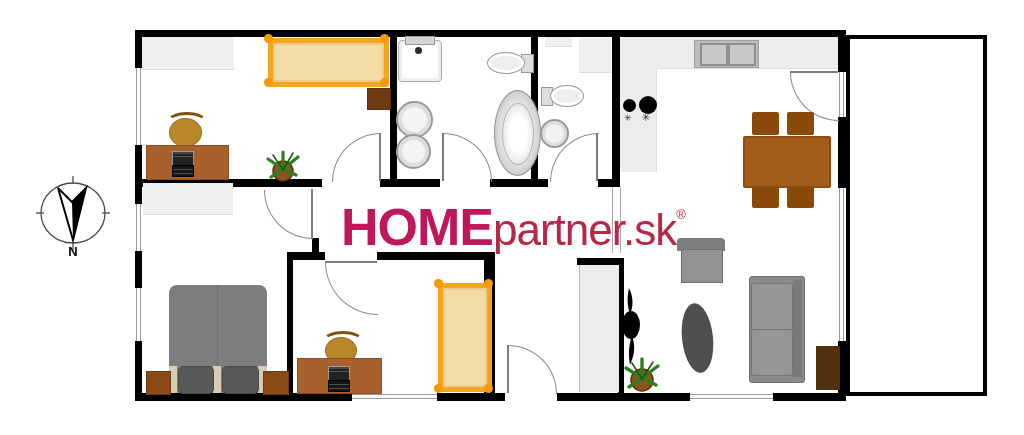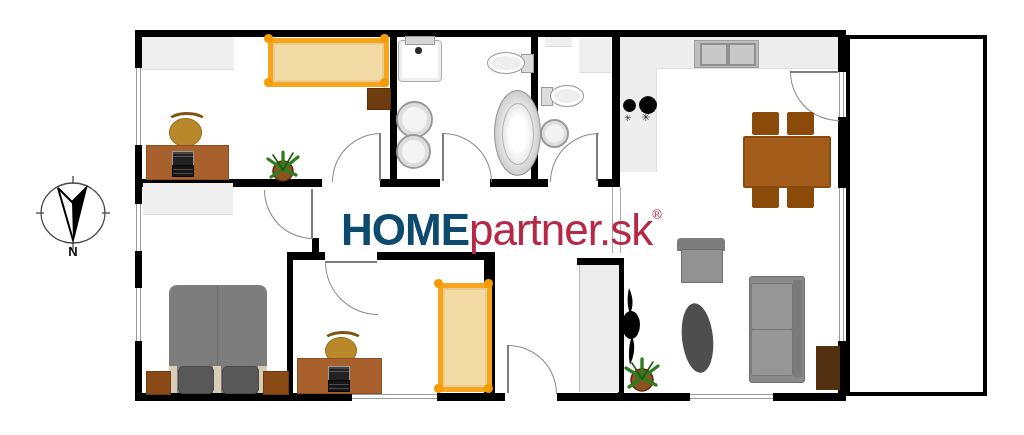--- a/index.html
+++ b/index.html
@@ -21,21 +21,21 @@
   .deskwood{position:absolute;background:#a8602c;border:1px solid #8d4e20;}
   .laptop{position:absolute;width:22px;height:25px;}
   .laptop .scr{position:absolute;left:0;top:0;width:20px;height:13px;background:#2e2e2e;border:1px solid #9a9a9a;
                background-image:linear-gradient(to bottom,#444 0 2px,#222 2px 4px,#555 4px 5px,#222 5px);}
   .laptop .kb{position:absolute;left:0;top:14px;width:20px;height:10px;background:#161616;border:1px solid #000;
               background-image:linear-gradient(to bottom,#161616 0 3px,#4d4d4d 3px 4px,#161616 4px 7px,#4d4d4d 7px 8px,#161616 8px);}
   .chairseat{position:absolute;background:#b9882a;border-radius:50%;border:1px solid #9a6f18;}
   .chairback{position:absolute;border:3px solid #7d5510;border-color:#7d5510 transparent transparent transparent;border-radius:50%;}
   .oval{position:absolute;border-radius:50%;}
   .logo{position:absolute;left:341px;top:192px;white-space:nowrap;z-index:60;line-height:46px;}
-  .logo .home{font-size:44px;font-weight:bold;color:#0c4a6e;letter-spacing:-1px;}
+  .logo .home{font-size:52px;font-weight:bold;color:#be185d;letter-spacing:-1px;}
   .logo .partner{font-size:44px;font-weight:normal;color:#b72746;letter-spacing:-1px;}
   .logo .reg{font-size:13px;color:#b72746;vertical-align:26px;}
   .burner{position:absolute;background:#000;border-radius:50%;}
   .burner-star{position:absolute;font-family:"DejaVu Sans",sans-serif;color:#333;}
   .pillow{position:absolute;background:#585858;border:1px solid #4a4a4a;border-radius:5px;}
   .strip{position:absolute;background:#d9ccb5;}
   .opening{position:absolute;background:#aaa;}
 </style>
 </head>
 <body>

